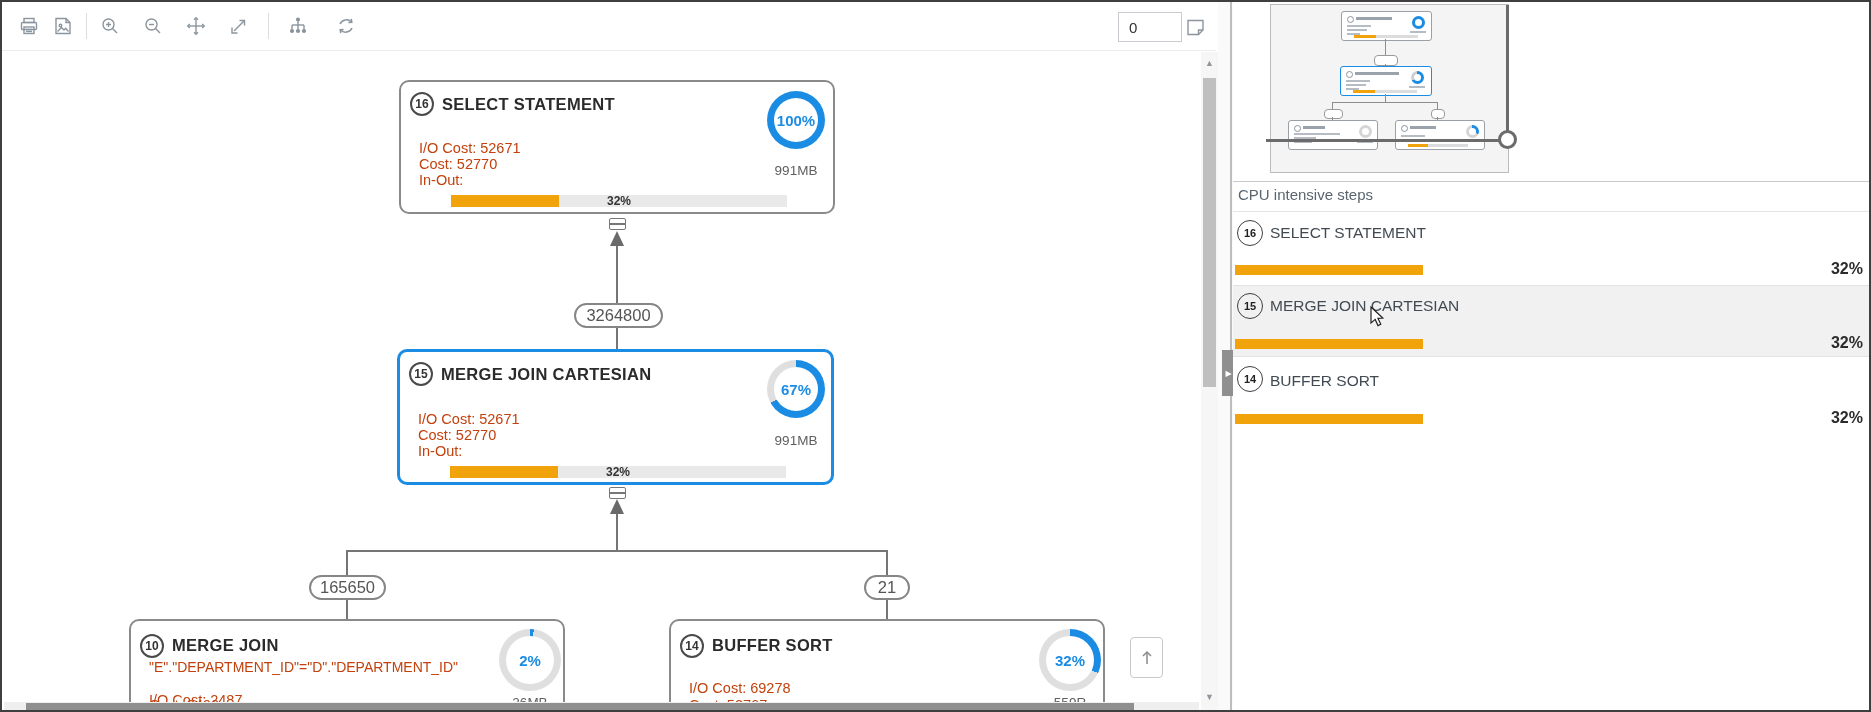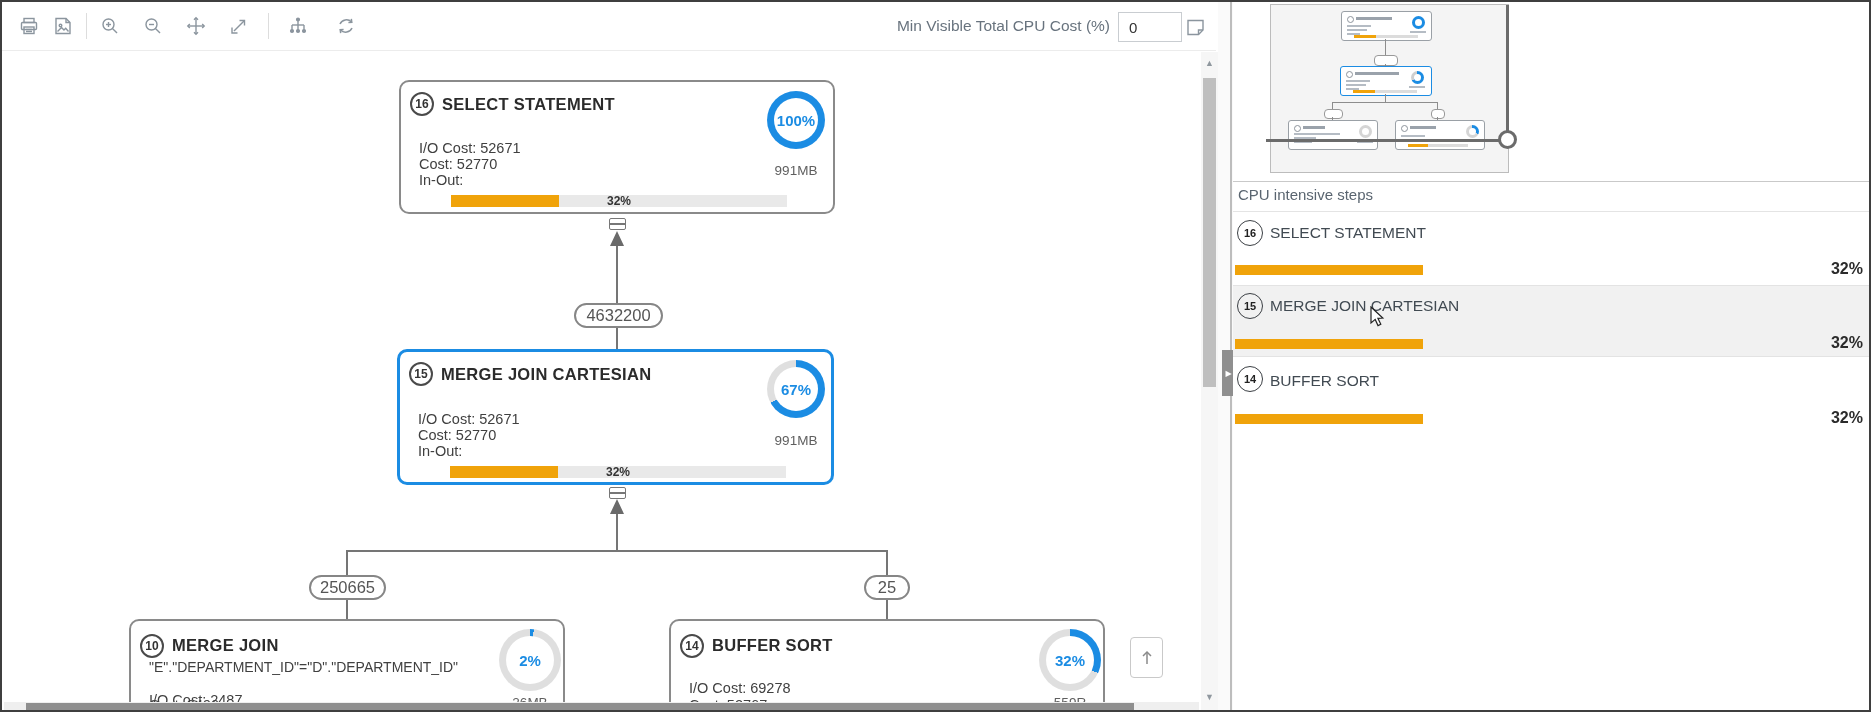--- a/index.html
+++ b/index.html
@@ -22,21 +22,21 @@
   #hthumb{position:absolute;left:22px;top:1px;width:1108px;height:8px;background:#8f8f8f;}
   #splitter{position:absolute;left:1216px;top:0;width:15px;height:712px;background:#fafafa;}
   #splitter-line{position:absolute;left:12px;top:0;width:2px;height:712px;background:#bdbdbd;}
   #splitter-handle{position:absolute;left:4px;top:348px;width:13px;height:46px;background:#8f8f8f;color:#fff;font-size:8px;display:flex;align-items:center;justify-content:center;cursor:col-resize;}
 
   
   .pnode{position:absolute;background:#fff;border:2px solid #8a8a8a;border-radius:10px;box-sizing:border-box;cursor:pointer;}
   .pnode.selected{border:3px solid #1b8ce3;}
   .nnum{position:absolute;left:9px;top:10px;width:24px;height:24px;border:2px solid #4a4a4a;border-radius:50%;box-sizing:border-box;font-size:12px;font-weight:bold;color:#333;display:flex;align-items:center;justify-content:center;background:#fff;}
   .ntitle{position:absolute;left:41px;top:13px;font-size:16.5px;font-weight:bold;color:#2b2b2b;letter-spacing:.3px;}
-  .nline{position:absolute;left:18px;font-size:14.5px;color:#404040;white-space:nowrap;}
+  .nline{position:absolute;left:18px;font-size:14.5px;color:#c2410c;white-space:nowrap;}
   .nbar{position:absolute;height:12px;background:#e9e9e9;}
   .nbar-fill{position:absolute;left:0;top:0;height:100%;}
   .nbar-label{position:absolute;left:0;top:-1px;width:100%;text-align:center;font-size:12px;font-weight:bold;color:#333;line-height:14px;}
   .gauge{position:absolute;border-radius:50%;}
   .gauge::after{content:"";position:absolute;left:7px;top:7px;right:7px;bottom:7px;background:#fff;border-radius:50%;}
   .gauge-label{position:absolute;left:0;top:0;width:100%;height:100%;display:flex;align-items:center;justify-content:center;font-size:15px;font-weight:bold;color:#1b8ce3;z-index:1;}
   .nsize{position:absolute;font-size:13.5px;color:#5f5f5f;text-align:center;}
 
   
   .edge-v{position:absolute;width:2px;background:#757575;}
@@ -147,21 +147,20 @@
         </svg>
     </div>
     <div class="tbtn" style="margin-left:14px">
       <svg width="20" height="20" viewBox="0 0 20 20" fill="none" stroke="#8b959e" stroke-width="1.5">
           <path d="M15.5 6 A7 7 0 0 0 4 8"></path>
           <path d="M15.3 2.8 L15.8 6.2 L12.4 6.4"></path>
           <path d="M4.5 14 A7 7 0 0 0 16 12"></path>
           <path d="M4.7 17.2 L4.2 13.8 L7.6 13.6"></path>
         </svg>
     </div>
-    <span id="mincpu-label">Min Visible Total CPU Cost (%)</span>
     <input id="mincpu-input" value="0" style="">
     <div id="note-btn" class="tbtn" style="width:22px;height:22px">
       <svg width="21" height="21" viewBox="0 0 21 21" fill="none" stroke="#8b959e" stroke-width="1.4">
           <path d="M3 3.5 H18 V13 L13.5 17.5 H3 Z"></path>
           <path d="M18 13 H13.5 V17.5"></path>
         </svg>
     </div>
   </div>
 
   <div class="edge-v abs" style="left:614px;top:244px;height:58px"></div>
@@ -171,27 +170,27 @@
   <div class="edge-v abs" style="left:344px;top:549px;height:24px"></div>
   <div class="edge-v abs" style="left:884px;top:549px;height:24px"></div>
   <div class="edge-v abs" style="left:344px;top:597px;height:20px"></div>
   <div class="edge-v abs" style="left:884px;top:597px;height:20px"></div>
   <div class="arrow-up abs" style="left:608px;top:229px"></div>
   <div class="arrow-up abs" style="left:608px;top:497px"></div>
   <div class="collapse-glyph abs" style="left:607px;top:216px"></div>
   <div class="collapse-glyph abs" style="left:607px;top:485px"></div>
 
   <div class="pill" style="left:572px;top:301px;width:89px;height:25px">
-      <span>4632200</span>
+      <span>3264800</span>
     </div>
   <div class="pill" style="left:307px;top:573px;width:77px;height:25px">
-      <span>250665</span>
+      <span>165650</span>
     </div>
   <div class="pill" style="left:862px;top:573px;width:46px;height:25px">
-      <span>25</span>
+      <span>21</span>
     </div>
 
   <div class="pnode" style="left:397px;top:78px;width:436px;height:134px">
     <span class="nnum">16</span>
     <span class="ntitle">SELECT STATEMENT</span>
     <span class="nline" style="top:58px">I/O Cost: 52671</span>
     <span class="nline" style="top:74px">Cost: 52770</span>
     <span class="nline" style="top:90px">In-Out:</span>
     <div class="nbar" style="left:50px;top:113px;width:336px">
       <div class="nbar-fill" style="width: 32%; background: rgb(240, 163, 10);"></div>

